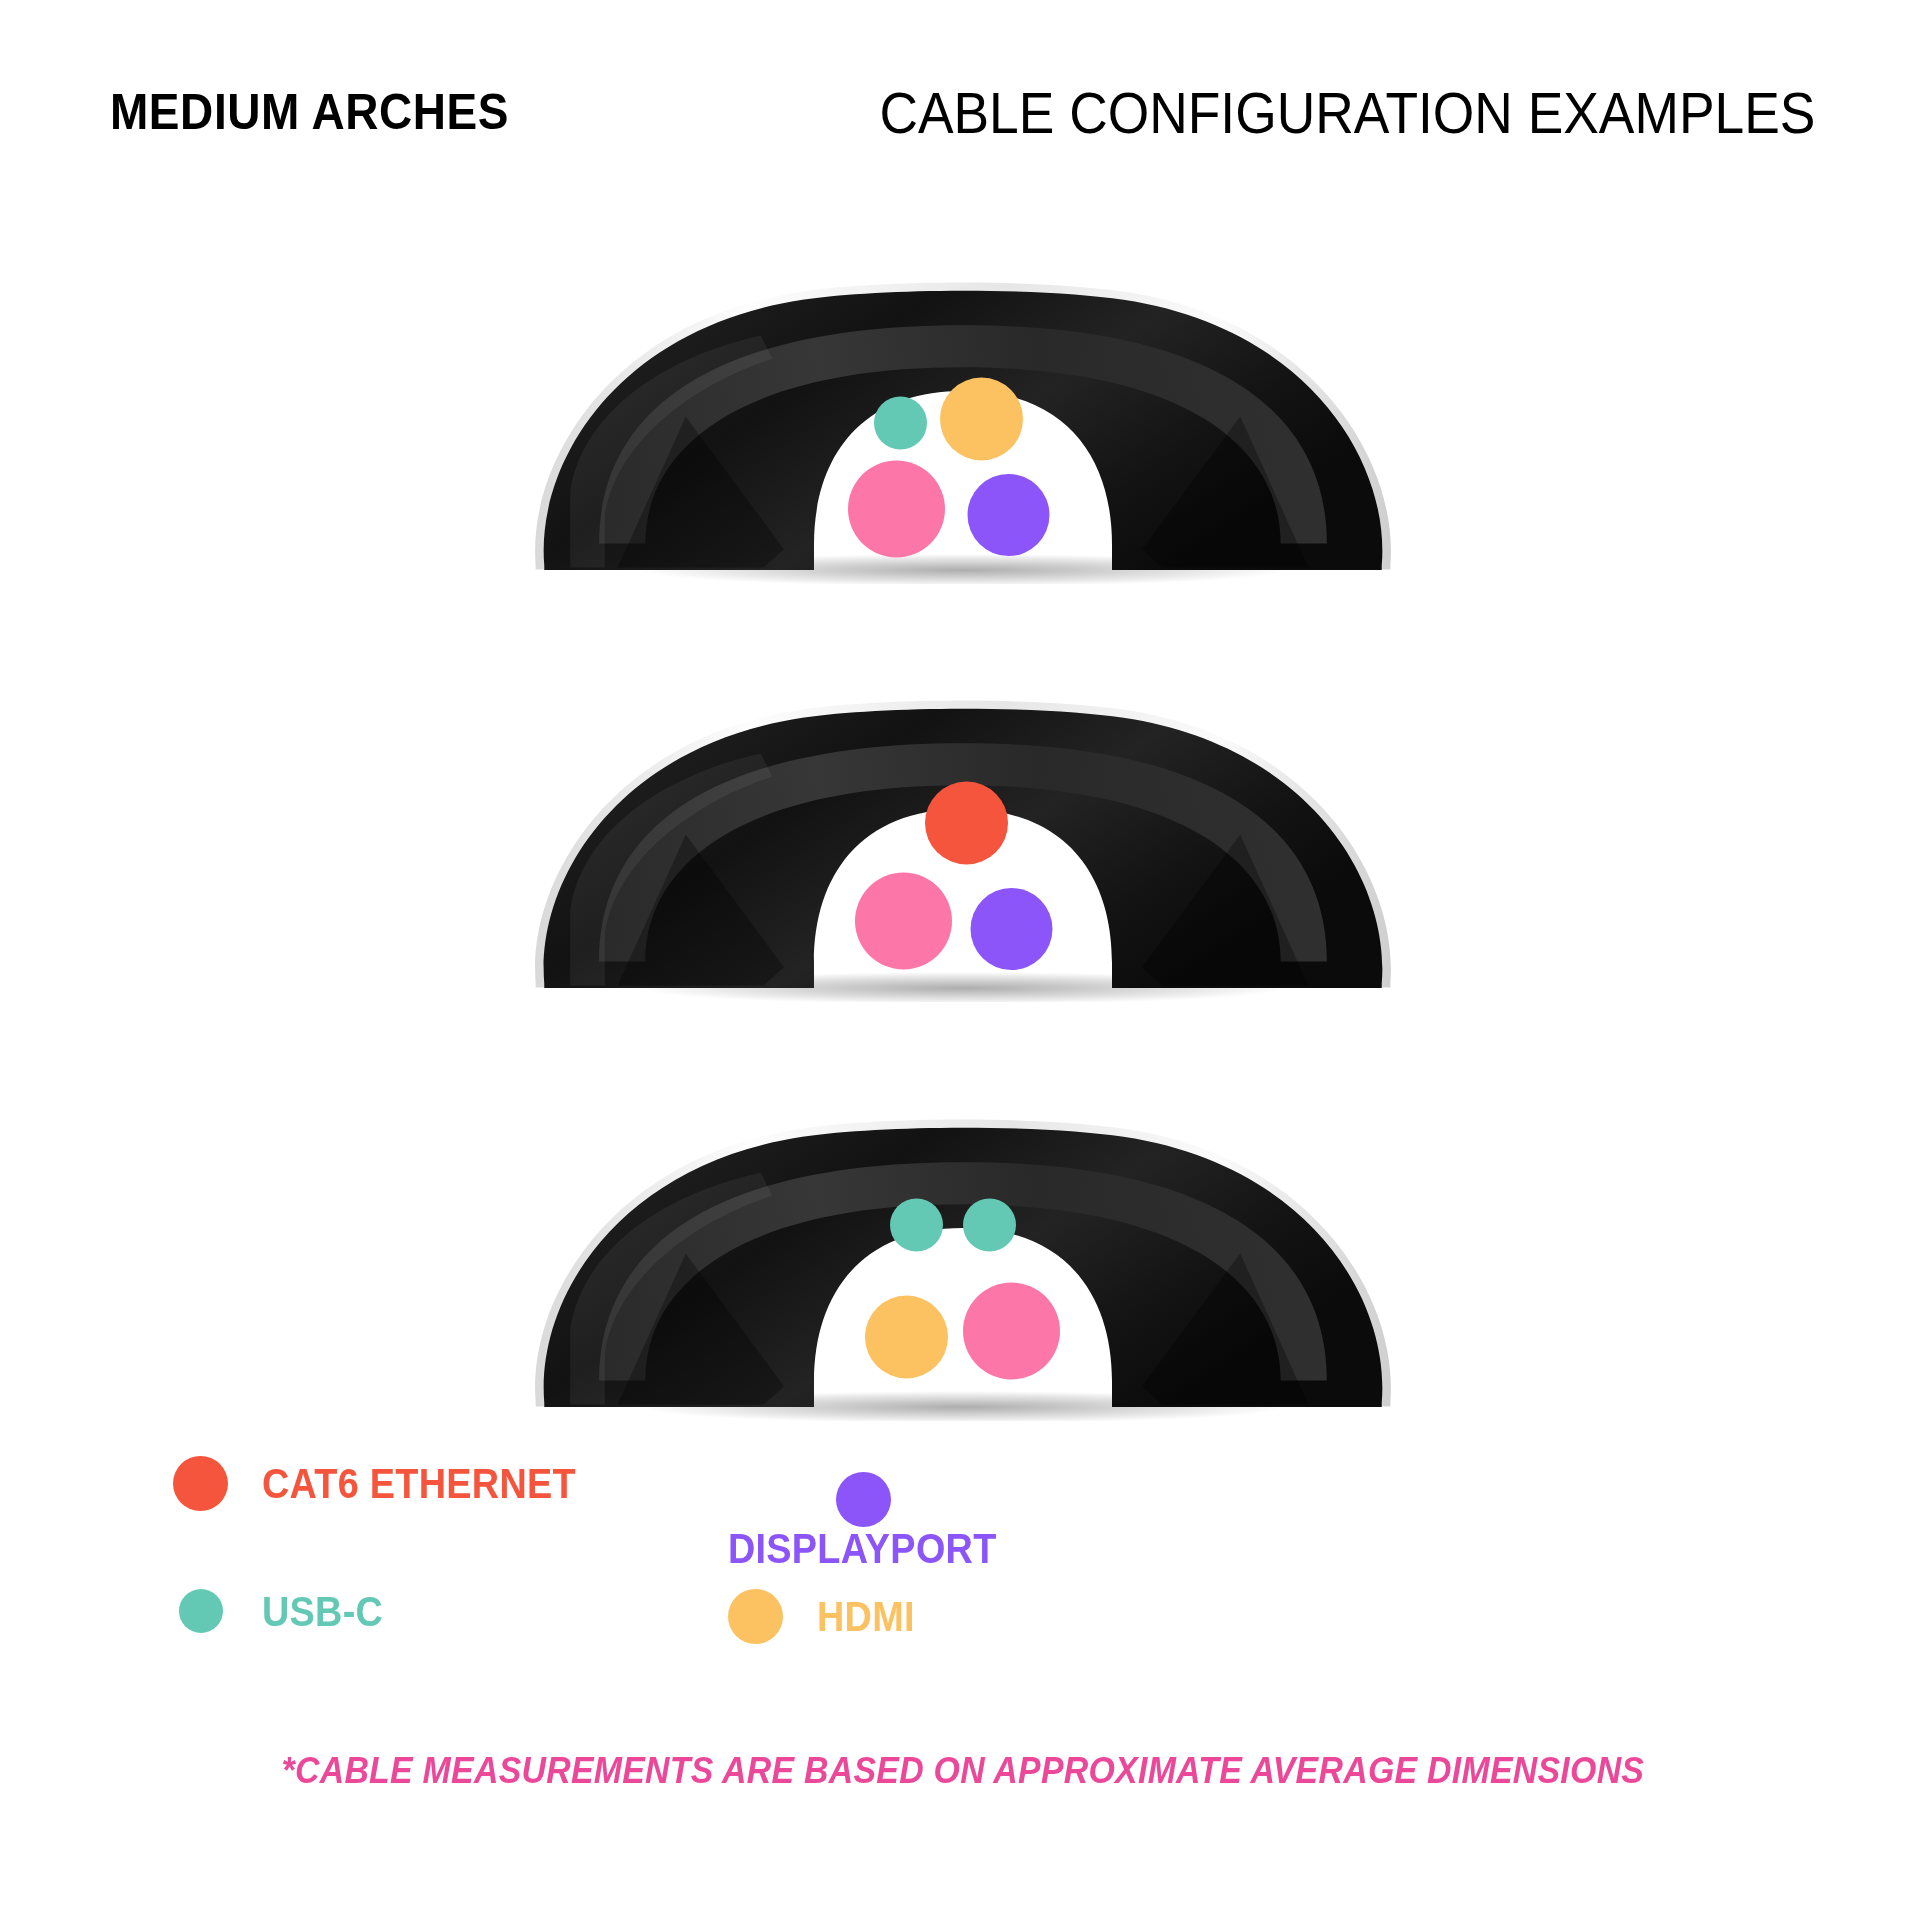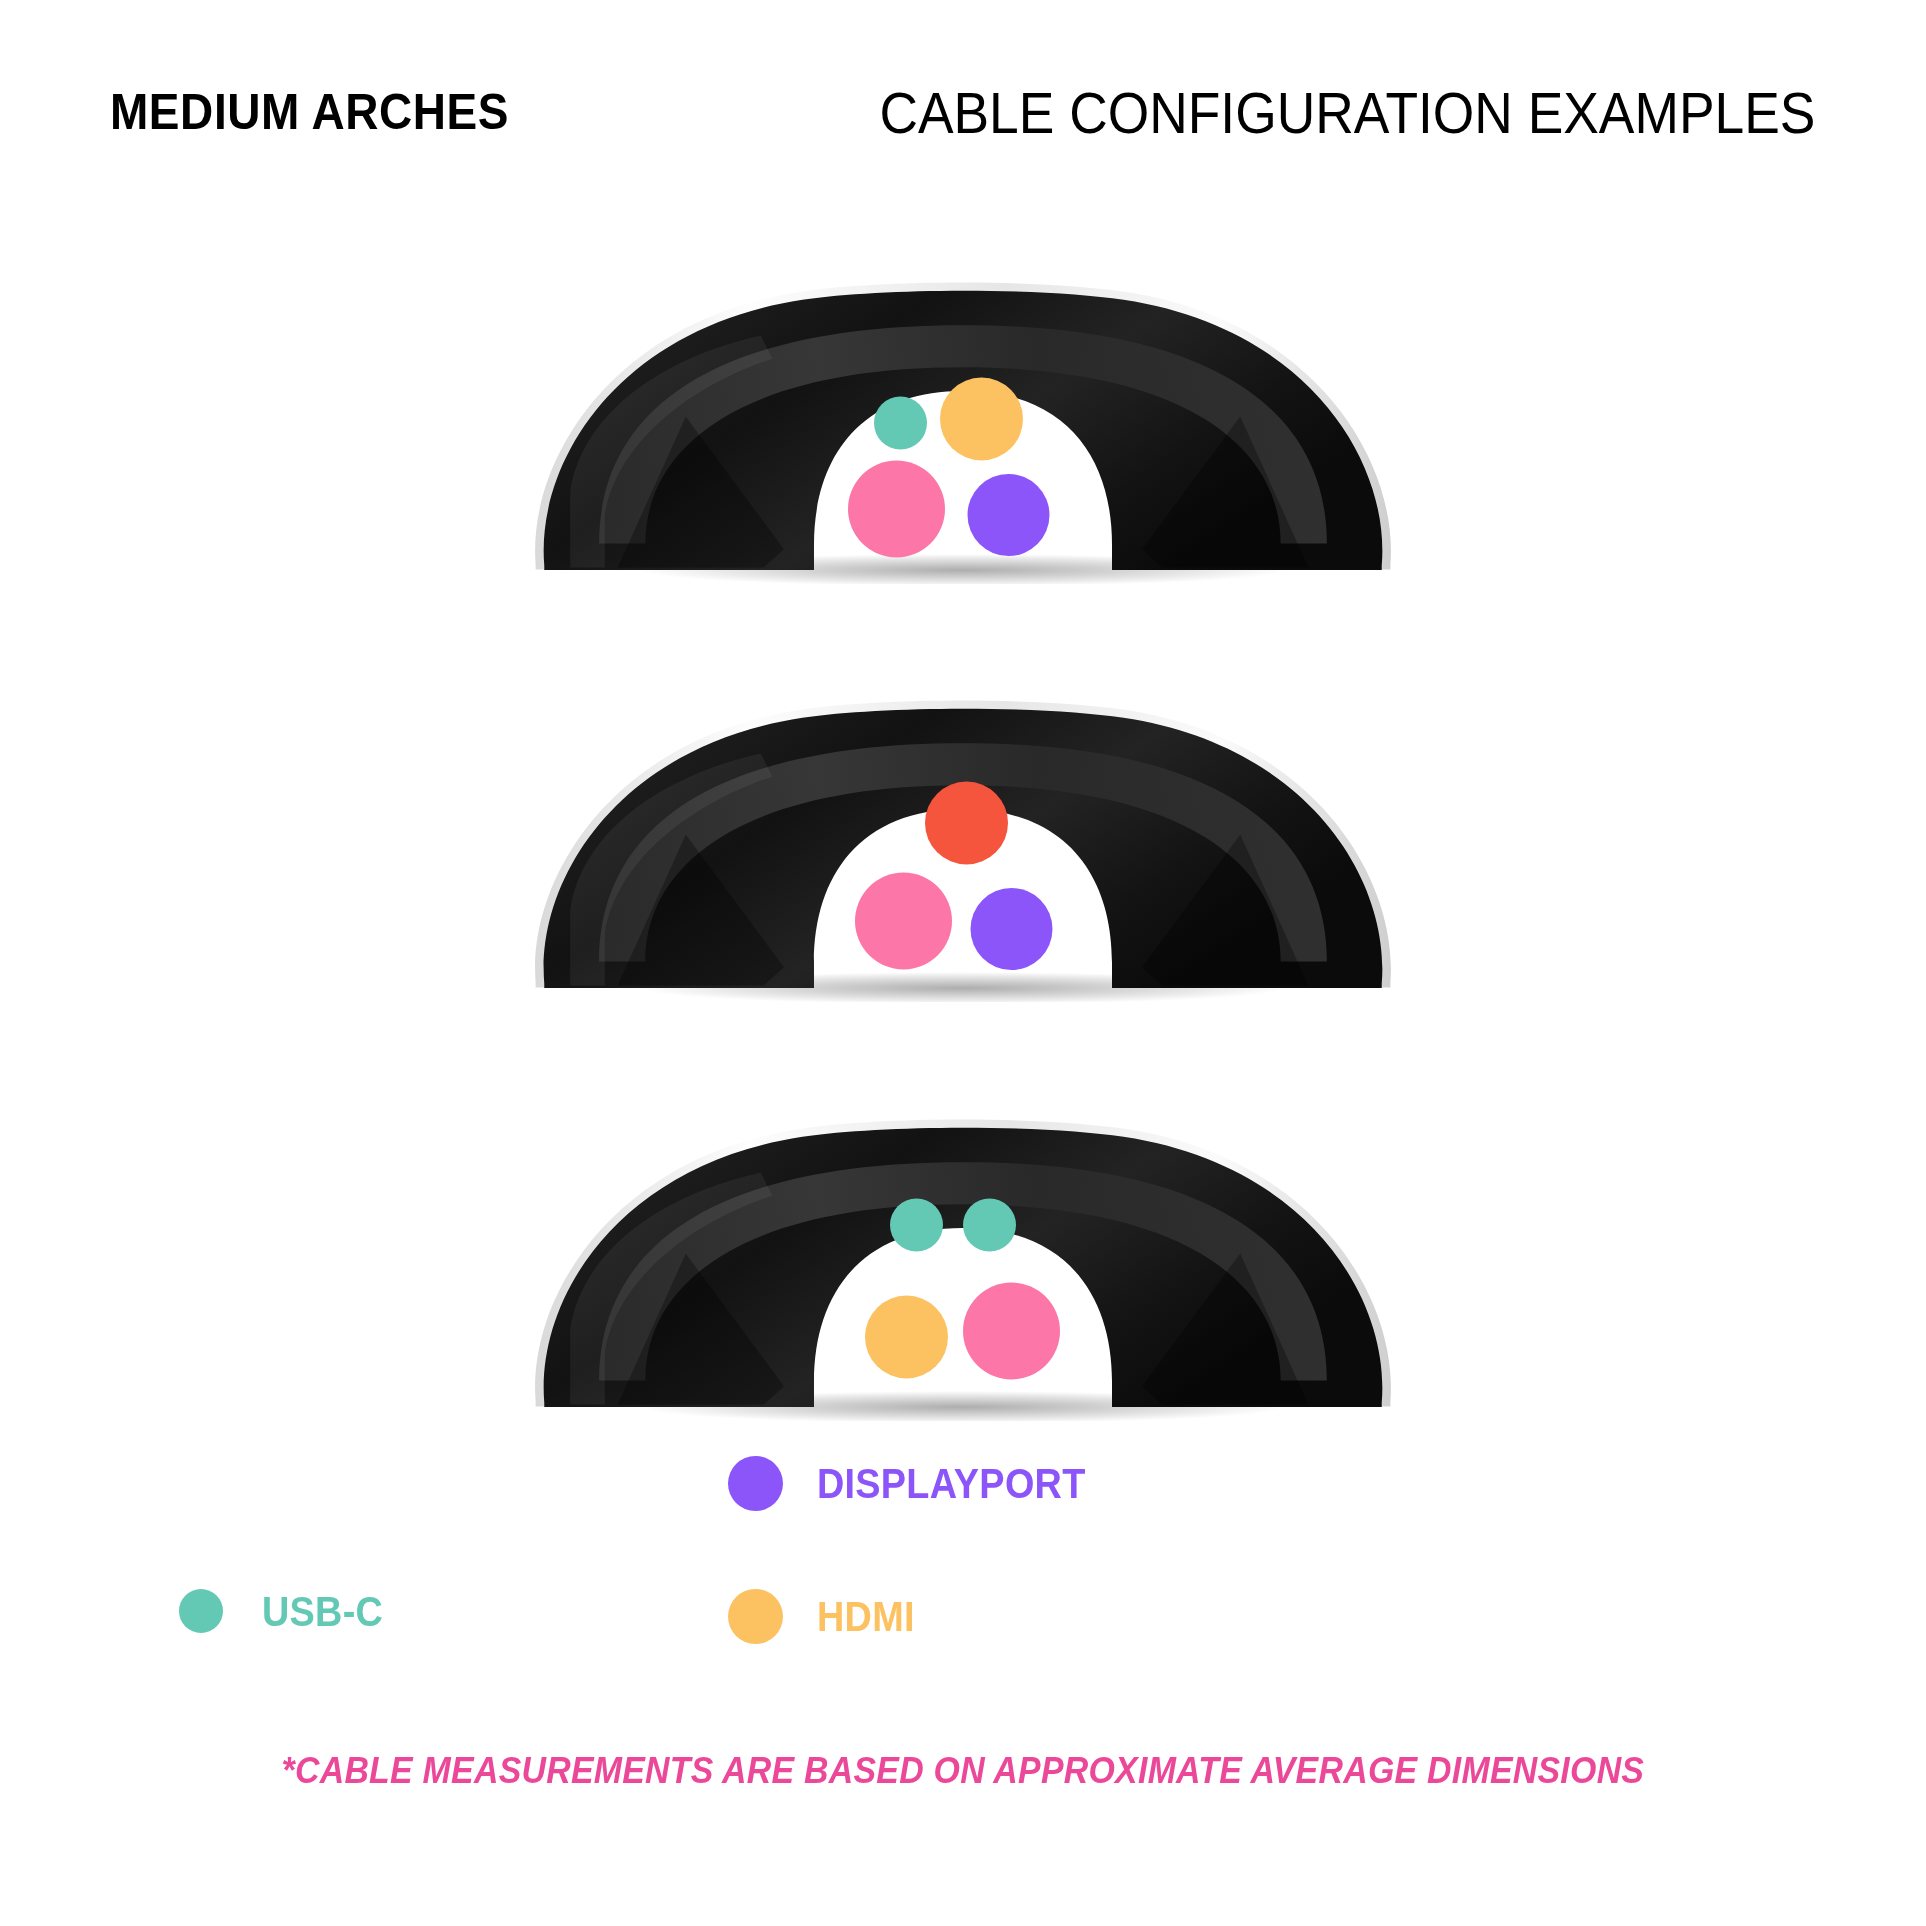--- a/index.html
+++ b/index.html
@@ -100,21 +100,21 @@
     font-size:43px;
     font-weight:700;
     letter-spacing:0.3px;
     transform:scaleX(0.88);
     transform-origin:left center;
     line-height:1;
   }
 
   
   .li-cat6{left:173px;top:0px;}
-  .li-dp{left:728px;top:0px;}
+  .li-dp{left:728px;top:16px;flex-direction:column;}
   .li-pc{left:1233px;top:0px;}
   
   .li-usbc{left:173px;top:0px;}
   .li-hdmi{left:728px;top:0px;}
 
   
   .footnote{
     position:absolute;
     left:0;top:1750px;
     width:1926px;
@@ -340,20 +340,24 @@
       <div class="dot" style="left:394px;top:228px;width:83px;height:83px;background:#FCC261;"></div>
       <div class="dot" style="left:499px;top:222px;width:97px;height:97px;background:#FC76A8;"></div>
     </div>
   </div>
 
 </div>
 
 <div class="legend">
 
   <div class="legend-row">
+    <div class="legend-item li-cat6">
+      <span class="legend-dot" style="width:55px;height:55px;background:#F4553C;margin-right:34px;"></span>
+      <span class="legend-label" style="color:#F4553C;">CAT6 ETHERNET</span>
+    </div>
 
     <div class="legend-item li-dp">
       <span class="legend-dot" style="width:55px;height:55px;background:#8C55FA;margin-right:34px;"></span>
       <span class="legend-label" style="color:#8C55FA;">DISPLAYPORT</span>
     </div>
 
   </div>
 
   <div class="legend-row">
     <div class="legend-item li-usbc">

